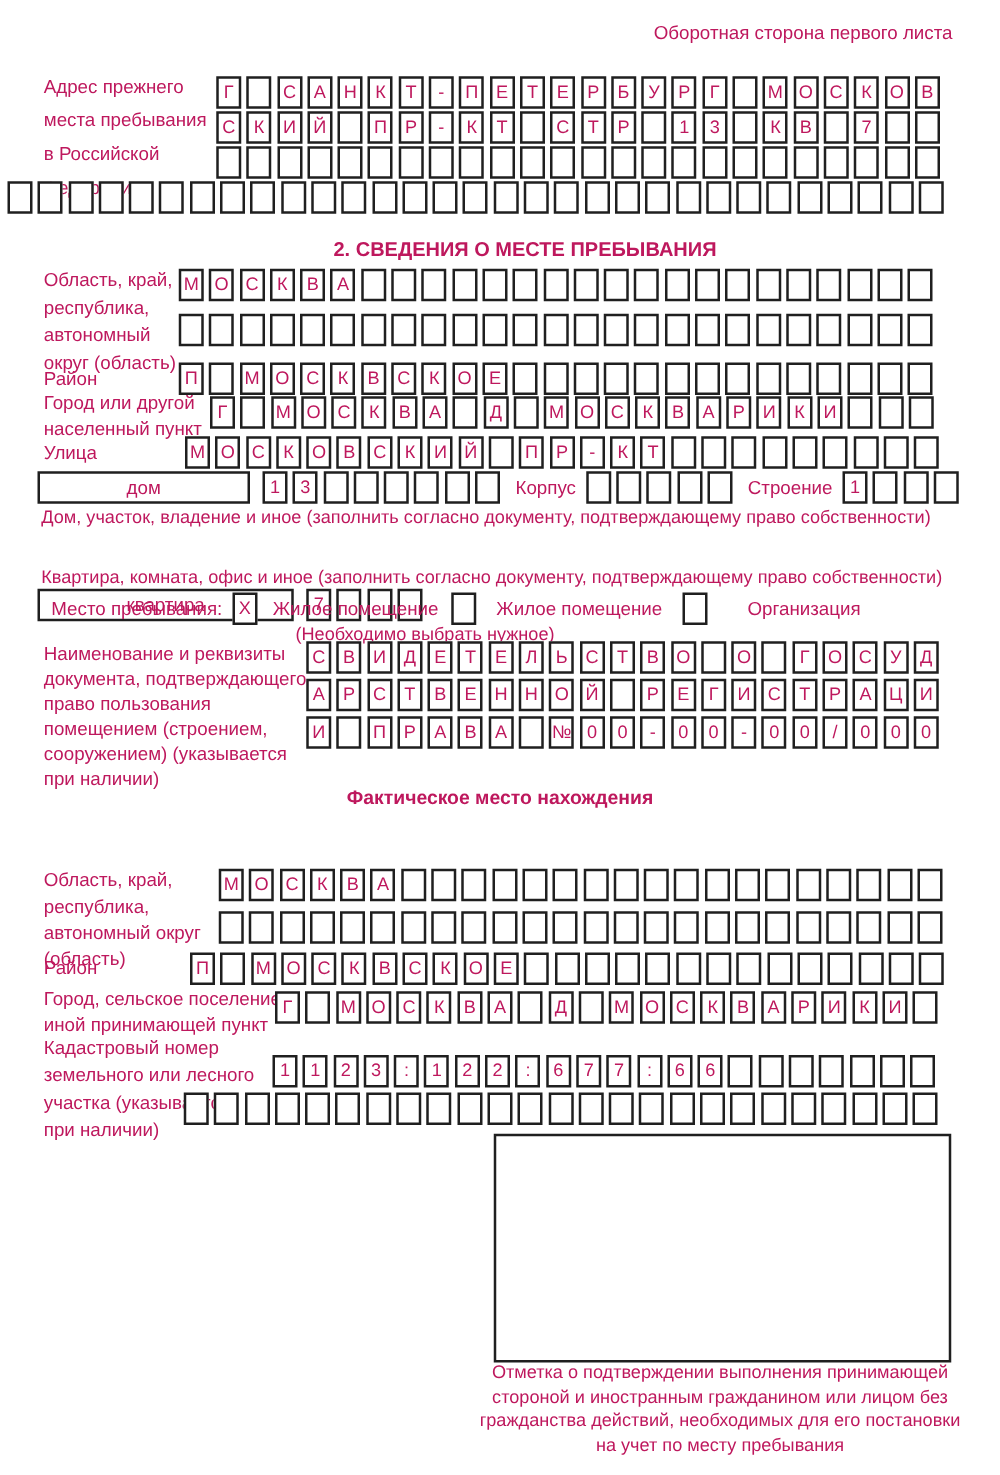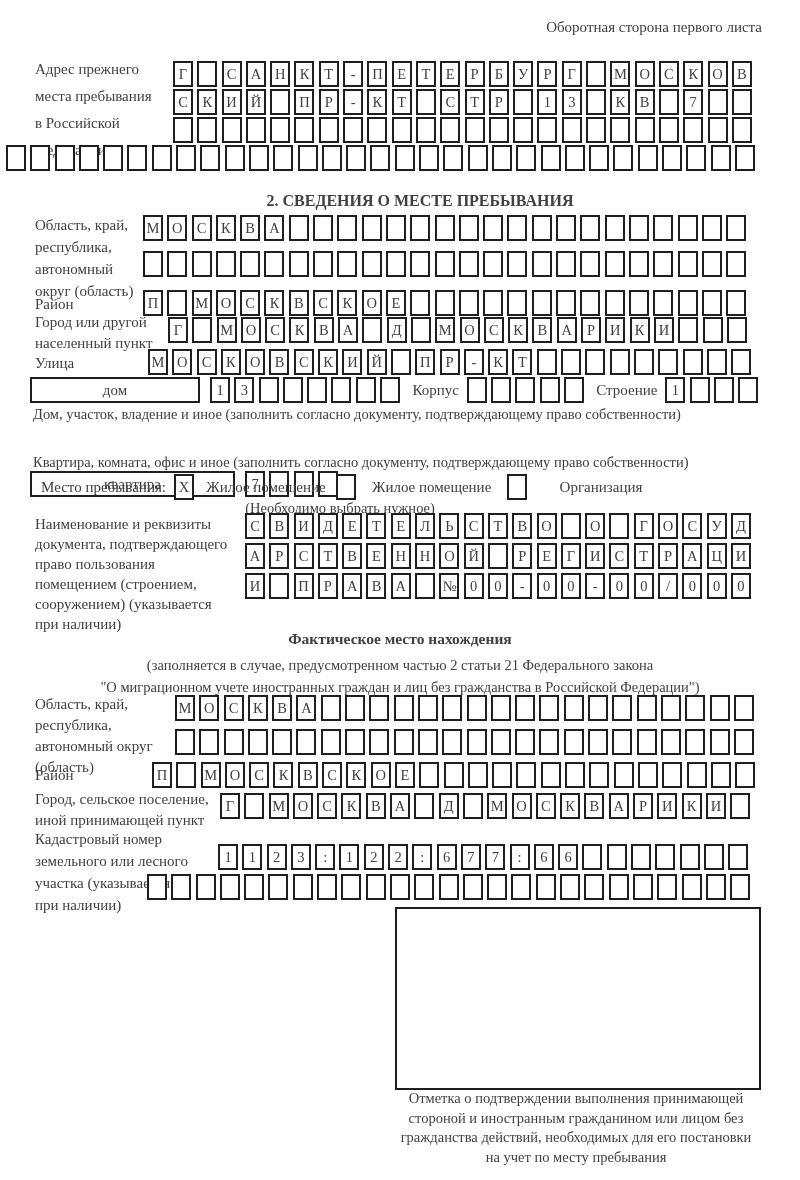--- a/index.html
+++ b/index.html
@@ -1,17 +1,17 @@
 <!DOCTYPE html>
 <html><head>
 <meta charset="utf-8">
 <style>
   html,body{margin:0;padding:0;background:#fff;}
   .page{position:relative;width:800px;height:1180px;background:#ffffff;
-        font-family:Liberation Serif, serif;color:#404040;overflow:hidden;}
+        font-family:Liberation Sans, sans-serif;color:#be185d;overflow:hidden;}
   .lbl{position:absolute;font-size:15px;line-height:22px;white-space:pre-line;}
   .cap{position:absolute;font-size:14.5px;line-height:19px;white-space:pre-line;}
   .ttl{position:absolute;font-weight:bold;font-size:16px;text-align:center;width:100%;}
   .cellrow{position:absolute;display:flex;}
   .cell{flex:none;width:20px;height:26px;border:2px solid #1f1f1f;box-sizing:border-box;
         margin-right:4.3px;display:flex;align-items:center;justify-content:center;
         font-size:14.5px;background:#fff;}
   .flexrow{position:absolute;display:flex;align-items:center;}
   .widebox{flex:none;height:26px;border:2px solid #1f1f1f;box-sizing:border-box;
         display:flex;align-items:center;justify-content:center;font-size:15px;background:#fff;}
@@ -418,22 +418,20 @@
       <div class="cell">-</div>
       <div class="cell">0</div>
       <div class="cell">0</div>
       <div class="cell">/</div>
       <div class="cell">0</div>
       <div class="cell">0</div>
       <div class="cell">0</div>
     </div>
 
   <div class="ttl" style="top:630px;font-size:15.5px;">Фактическое место нахождения</div>
-  <div class="cap center" style="left:0;top:654px;width:100%;line-height:22px;">(заполняется в случае, предусмотренном частью 2 статьи 21 Федерального закона
-"О миграционном учете иностранных граждан и лиц без гражданства в Российской Федерации")</div>
 
   <div class="lbl" style="left:35px;top:694px;line-height:21px;">Область, край,
 республика,
 автономный округ
 (область)</div>
   <div class="cellrow" style="left:175px;top:695px;">
       <div class="cell">М</div>
       <div class="cell">О</div>
       <div class="cell">С</div>
       <div class="cell">К</div>

